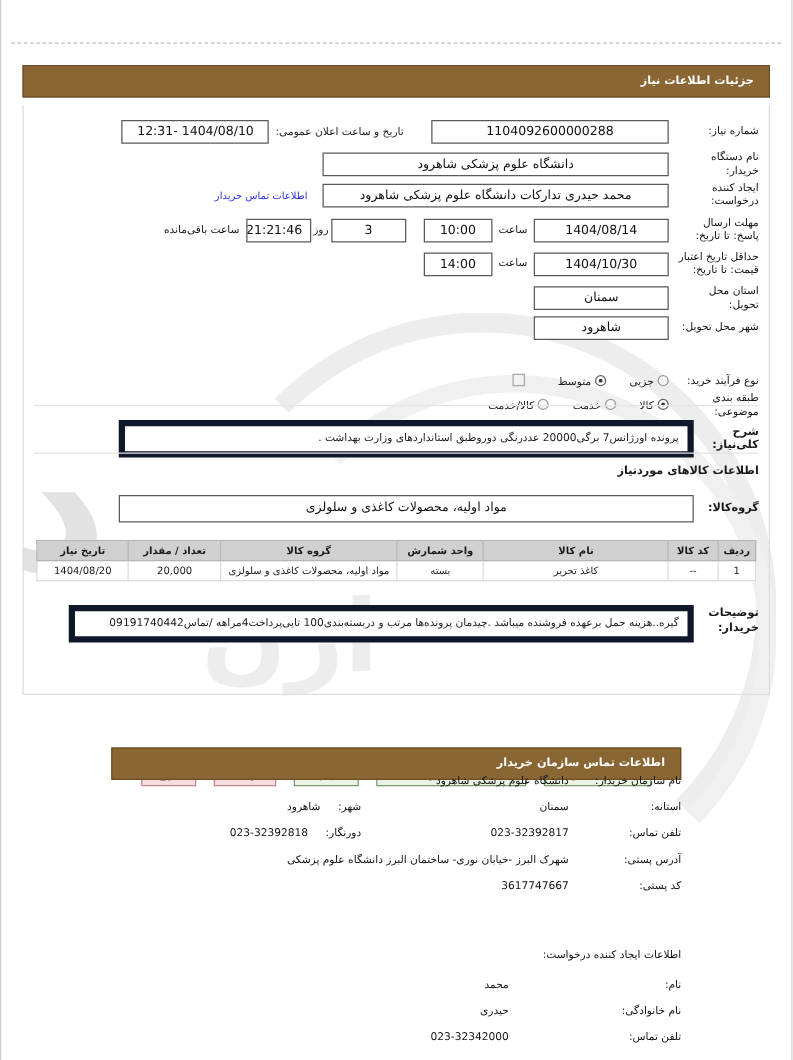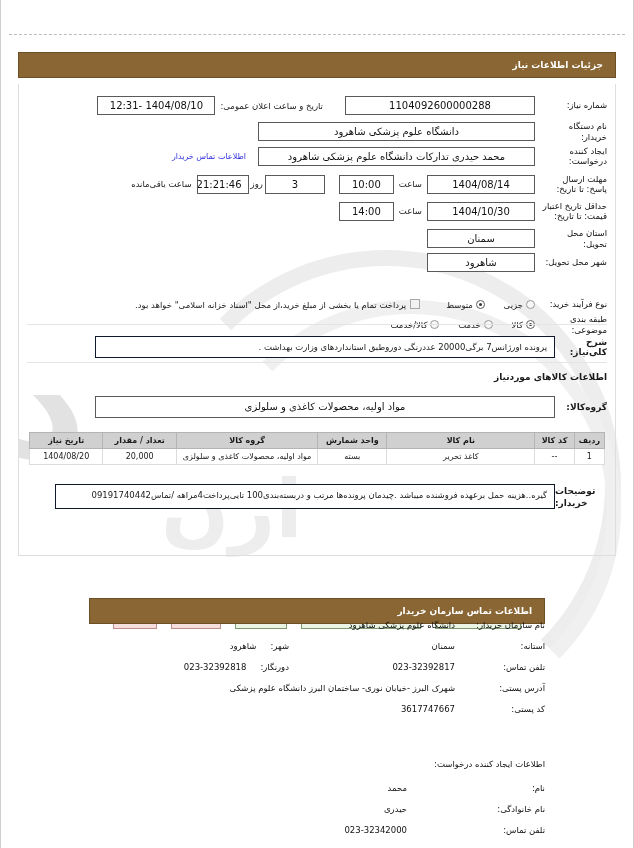--- a/index.html
+++ b/index.html
@@ -171,21 +171,21 @@
 
   
   .hsep {
     position: absolute;
     left: 8px; right: 8px;
     border-top: 1px solid #e4e4e4;
   }
 
   
   .summary-box {
-    border: 1px solid #0f172a;
+    border: 5px solid #0f172a;
     background: #fff;
     padding: 4px 7px;
     font-size: 8.5px;
     text-align: right;
     line-height: 1.45;
   }
 
   .bold-lbl { font-weight: bold; font-size: 9px; }
 
   
@@ -371,21 +371,21 @@
         <div class="flabel" style="width:72px;">نوع فرآیند خرید:</div>
         <div>
           <span class="opt">
             <span class="radio"></span><span>جزیی</span>
           </span>
           <span class="opt">
             <span class="radio checked"></span><span>متوسط</span>
           </span>
         </div>
         <span style="padding-right:26px;">
-          <span class="chk"></span><span class="inline-lbl" style="padding:0;">پرداخت تمام یا بخشی از مبلغ خرید،از محل "اسناد خزانه اسلامی" خواهد بود.</span>
+          <span class="chk"></span>
         </span>
       </div>
 
       <div class="hsep" style="top:240px;"></div>
 
       <div class="frow" style="top:252px; right:8px; left:8px;">
         <div class="bold-lbl" style="width:52px; text-align:right;">شرح کلی‌نیاز:</div>
         <div class="summary-box" style="width:460px;">پرونده اورژانس7 برگی20000 عددرنگی  دوروطبق  استانداردهای وزارت بهداشت .</div>
       </div>
 
@@ -419,21 +419,21 @@
               <td>بسته</td>
               <td>مواد اولیه، محصولات کاغذی و سلولزی</td>
               <td>20,000</td>
               <td>1404/08/20</td>
             </tr>
           </tbody>
         </table>
       </div>
 
       <div class="frow" style="top:400px; right:8px; left:8px; align-items:stretch;">
-        <div class="bold-lbl" style="width:52px; text-align:left; line-height:1.3; padding-top:2px;">توضیحات خریدار:</div>
+        <div class="bold-lbl" style="width:52px; text-align:right; line-height:1.3; padding-top:2px;">توضیحات خریدار:</div>
         <div class="summary-box" style="width:500px;">
           <div>گیره..هزینه حمل برعهده فروشنده میباشد .چیدمان پرونده‌ها مرتب و  دربسته‌بندی100 تایی‌پرداخت4مراهه /تماس09191740442</div>
         </div>
       </div>
 
       <div class="btnrow">
         <button class="btn" style="min-width:86px;">پاسخ به نیاز</button>
         <button class="btn" style="min-width:120px;">مشاهده مدارک پیوستی (1)</button>
         <button class="btn" style="min-width:52px;">چاپ</button>
         <button class="btn red" style="min-width:44px;">بازگشت</button>

